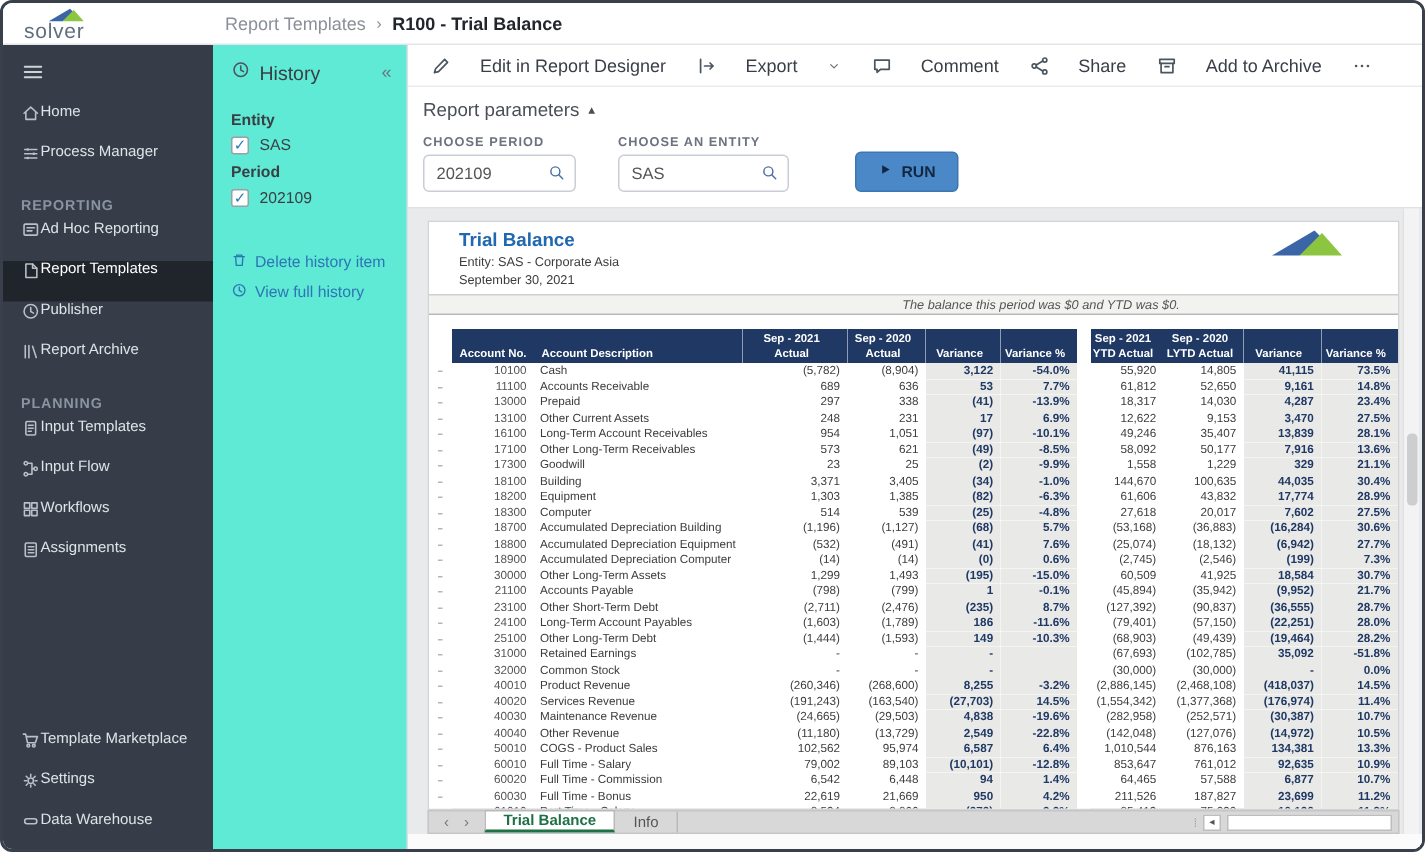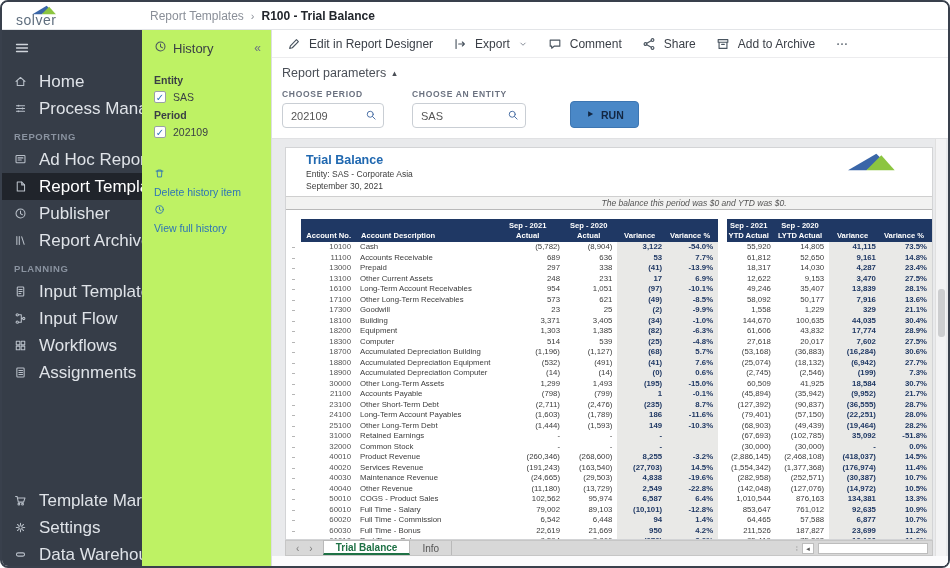--- a/index.html
+++ b/index.html
@@ -16,43 +16,43 @@
   .bc-sep{color:#8a8f98;font-size:11px;}
   .bc-current{color:#22262c;font-weight:bold;}
 
   
   .bodyrow{display:flex;height:538px;}
 
   
   .sidebar{width:140px;background:#363d48;color:#dfe3e8;display:flex;flex-direction:column;padding-top:6px;flex:none;}
   .hamburger{color:#cfd4da;padding:4px 0 8px 12px;}
   .hamburger .ic{width:16px;height:16px;}
-  .sb-item{display:flex;align-items:center;gap:12px;padding:0 10px 0 12px;height:27px;font-size:17px;color:#dfe3e8;cursor:pointer;white-space:nowrap;}
+  .sb-item{display:flex;align-items:flex-start;gap:0;padding:0 10px 0 12px;height:27px;font-size:10px;color:#dfe3e8;cursor:pointer;white-space:nowrap;}
   .sb-item.active{background:#20242b;color:#ffffff;}
   .sb-section{font-size:9.5px;font-weight:bold;letter-spacing:.6px;color:#8a93a0;padding:9px 12px 4px;}
   .sb-item .ic{width:13px;height:13px;flex:none;color:#b9c0c9;}
   .sb-spacer{flex:1;}
 
   
-  .history{width:130px;background:#bef264;border-right:1px solid #dcdee1;flex:none;font-size:10.5px;color:#3a3f45;position:relative;}
+  .history{width:130px;background:#5eead4;border-right:1px solid #dcdee1;flex:none;font-size:10.5px;color:#3a3f45;position:relative;}
   .hist-head{display:flex;align-items:center;gap:6px;padding:10px 10px 8px 12px;font-size:13px;color:#3a3f45;}
   .hist-head .ic{width:13px;height:13px;color:#4a5560;}
   .hist-collapse{margin-left:auto;color:#6b7280;font-size:12px;cursor:pointer;}
   .hist-group{padding:4px 12px 0;}
   .hist-label{font-weight:bold;font-size:10.5px;margin:6px 0 5px;}
   .cb-row{display:flex;align-items:center;gap:7px;margin-bottom:4px;}
   .cb{width:12px;height:12px;border:1px solid #9aa0a6;border-radius:2px;background:#fff;color:#2e75b6;font-size:10px;line-height:11px;text-align:center;font-weight:bold;cursor:pointer;}
   .hist-links{padding:26px 12px 0;display:flex;flex-direction:column;gap:6px;}
-  .hist-link{display:flex;gap:5px;color:#2e75b6;cursor:pointer;flex-direction:column;}
+  .hist-link{display:flex;align-items:center;gap:5px;color:#2e75b6;cursor:pointer;}
   .hist-link .ic{width:11px;height:11px;}
 
   
   .main{flex:1;display:flex;flex-direction:column;background:#fff;min-width:0;}
   .toolbar{height:28px;display:flex;align-items:center;gap:20px;padding-left:15px;border-bottom:1px solid #ececee;flex:none;}
-  .tb-action{display:flex;align-items:center;gap:8px;font-size:12px;color:#3a3f47;cursor:pointer;white-space:nowrap;}
+  .tb-action{display:flex;align-items:center;gap:19px;font-size:12px;color:#3a3f47;cursor:pointer;white-space:nowrap;}
   .tb-action .ic{width:14px;height:14px;color:#4a5560;}
   .tb-action .chev{width:10px;height:10px;color:#6b7280;}
 
   .params{padding:8px 0 10px 10px;flex:none;}
   .params-title{display:flex;align-items:center;gap:6px;font-size:12.5px;color:#4a4f57;cursor:pointer;}
   .caret{font-size:9px;color:#4a4f57;}
   .param-row{display:flex;align-items:flex-end;gap:28px;margin-top:9px;}
   .field{display:flex;flex-direction:column;gap:4px;}
   .field-label{font-size:8.5px;font-weight:bold;letter-spacing:.7px;color:#6b7280;}
   .input-wrap{position:relative;}

